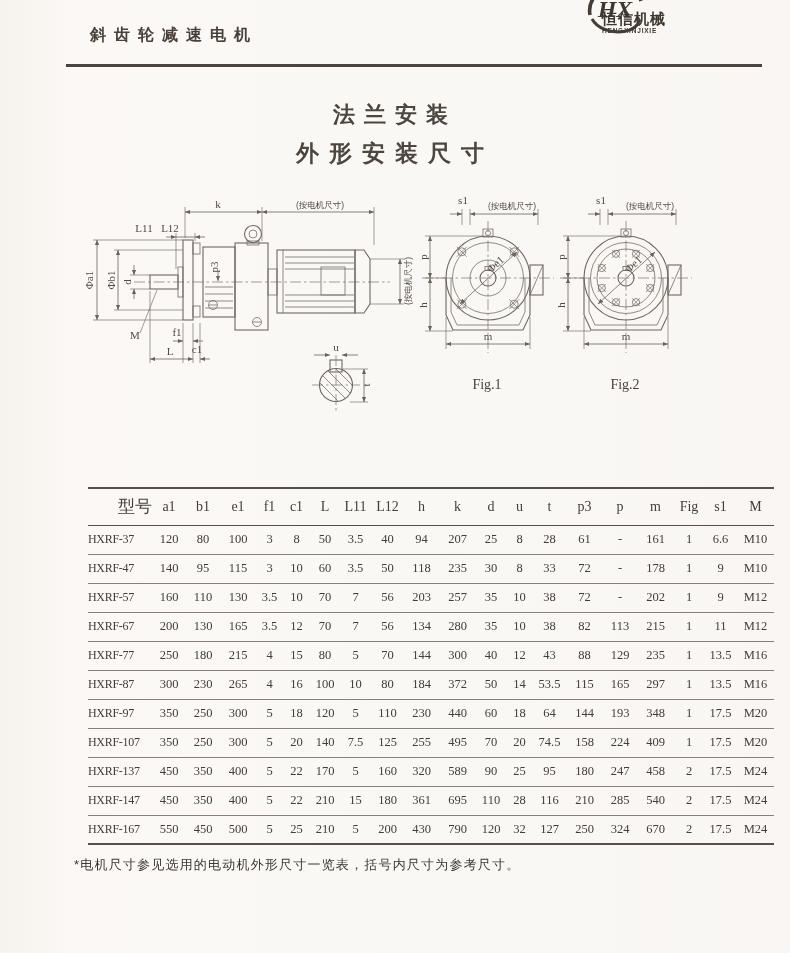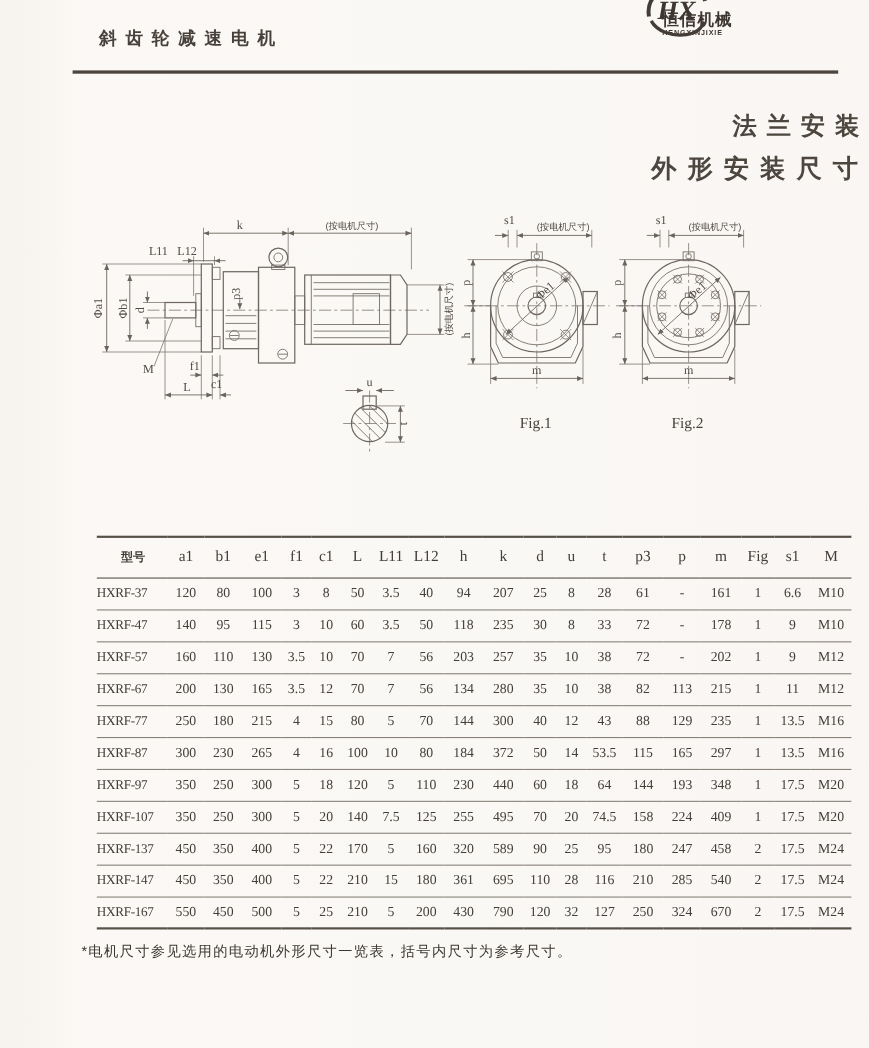--- a/index.html
+++ b/index.html
@@ -17,21 +17,21 @@
   .doc-title{
     position:absolute;left:90px;top:25px;
     font-size:16px;font-weight:bold;letter-spacing:8px;color:#48413b;
   }
   .logo{position:absolute;left:585px;top:10px;display:flex;align-items:flex-end;}
   .logo-text{margin-left:17px;}
   .logo-cn{font-size:15px;font-weight:bold;letter-spacing:1px;color:#3e3731;line-height:17px;}
   .logo-en{font-size:6.5px;font-weight:bold;letter-spacing:0.8px;color:#3e3731;line-height:8px;}
   .header-rule{position:absolute;left:66px;top:64px;width:696px;height:2.5px;background:#4c453f;}
   
-  .main-title{position:absolute;left:0;top:100px;width:790px;text-align:right;color:#4c463f;}
+  .main-title{position:absolute;left:0;top:100px;width:790px;text-align:center;color:#4c463f;}
   .main-title .t1{font-size:22px;font-weight:bold;letter-spacing:9px;}
   .main-title .t2{font-size:23px;font-weight:bold;letter-spacing:10px;margin-top:8px;}
   
   svg{position:absolute;overflow:visible;}
   .svg-side{left:78px;top:183px;}
   .svg-fig1{left:420px;top:183px;}
   .svg-fig2{left:558px;top:183px;}
   .outline{stroke:#6e6761;stroke-width:1.1;fill:none;}
   .outline2{stroke:#746d66;stroke-width:0.8;fill:none;}
   .dimline{stroke:#6a635c;stroke-width:0.8;fill:none;}
@@ -45,21 +45,21 @@
   .table-wrap{position:absolute;left:88px;top:487px;width:620px;}
   table{
     width:100%;border-collapse:collapse;table-layout:fixed;
     border-top:2px solid #565049;border-bottom:2px solid #565049;
     font-family:"Liberation Serif",serif;color:#423d38;
   }
   thead tr{border-bottom:1.6px solid #565049;height:37px;}
   tbody tr{border-bottom:1px solid #87817a;height:29px;}
   tbody tr:last-child{border-bottom:none;}
   th{font-weight:normal;font-size:14px;text-align:center;padding:0;}
-  th:first-child{font-family:"Liberation Sans",sans-serif;font-weight:bold;font-size:11px;text-align:center;padding-left:2px;}
+  th:first-child{font-family:"Liberation Sans",sans-serif;font-weight:normal;font-size:17px;text-align:right;padding-left:2px;}
   td{font-size:12.5px;text-align:center;padding:0;}
   td:first-child{text-align:left;font-size:12px;letter-spacing:-0.3px;}
   
   .footnote{position:absolute;left:74px;top:856px;font-size:13px;font-weight:400;letter-spacing:1.2px;color:#3c3833;}
   .page-number{position:absolute;left:0;top:889px;width:790px;text-align:center;
     font:15px "Liberation Serif",serif;color:#55504a;}
 </style>
 </head>
 <body>
 

